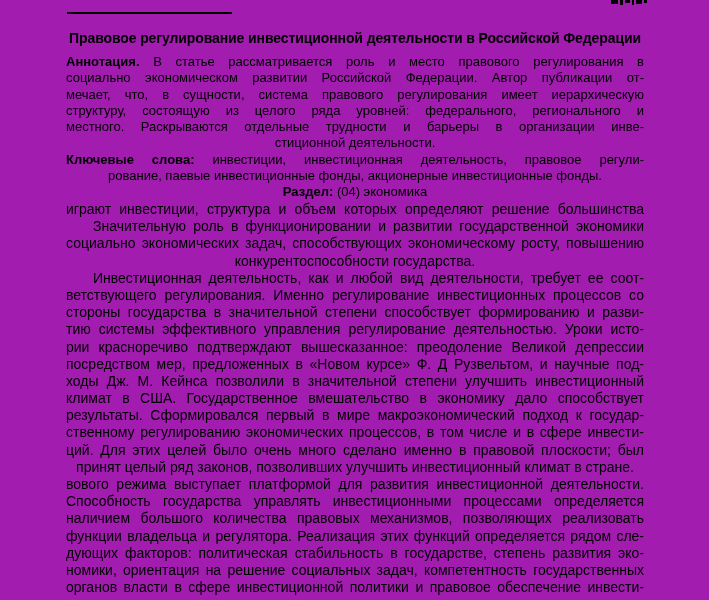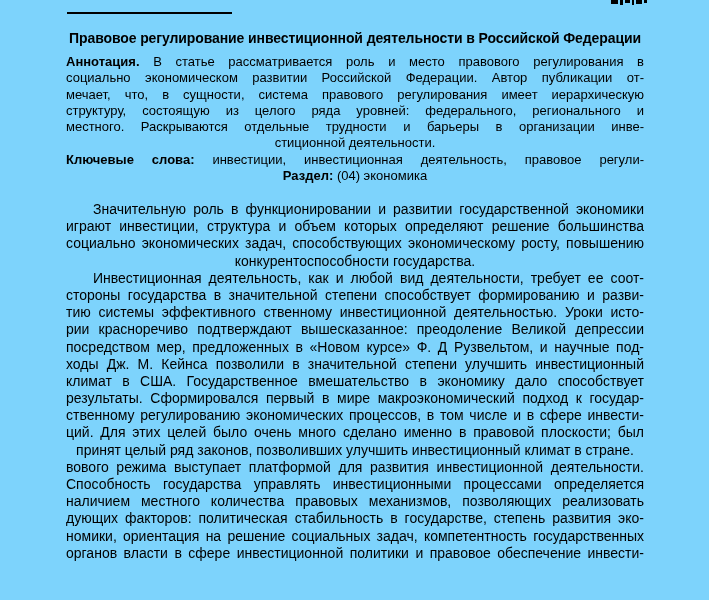--- a/index.html
+++ b/index.html
@@ -1,18 +1,18 @@
 <!DOCTYPE html>
 <html><head>
 <meta charset="utf-8">
 <style>
   html,body{margin:0;padding:0;background:#ffffff;}
   .page{
     position:relative;width:709px;height:600px;overflow:hidden;
-    background:#7dd3fc;color:#000;
+    background:#a21caf;color:#000;
     font-family:"Liberation Sans","DejaVu Sans",sans-serif;
     -webkit-font-smoothing:antialiased;
   }
   .rule{position:absolute;left:67px;top:12px;width:165px;height:2px;background:#000;}
   .corner{position:absolute;left:611px;top:0;height:6px;display:flex;gap:2px;align-items:flex-start;}
   .corner i{display:block;background:#000;}
   .corner i:nth-child(1){width:7px;height:4px;}
   .corner i:nth-child(2){width:3px;height:5px;}
   .corner i:nth-child(3){width:5px;height:3px;}
   .corner i:nth-child(4){width:2px;height:5px;}
@@ -47,38 +47,41 @@
   </div>
   <h1 class="title">Правовое регулирование инвестиционной деятельности в Российской Федерации</h1>
   <div class="meta" id="meta">
       <div class="line just"><b>Аннотация.</b> В статье рассматривается роль и место правового регулирования в</div>
       <div class="line just">социально экономическом развитии Российской Федерации. Автор публикации от-</div>
       <div class="line just">мечает, что, в сущности, система правового регулирования имеет иерархическую</div>
       <div class="line just">структуру, состоящую из целого ряда уровней: федерального, регионального и</div>
       <div class="line just">местного. Раскрываются отдельные трудности и барьеры в организации инве-</div>
       <div class="line">стиционной деятельности.</div>
       <div class="line just"><b>Ключевые слова:</b> инвестиции, инвестиционная деятельность, правовое регули-</div>
+      <div class="line">рование, паевые инвестиционные фонды, акционерные инвестиционные фонды.</div>
       <div class="line"><b>Раздел:</b> (04) экономика</div>
     </div>
   <div class="body" id="body">
+      <div class="line just">играют инвестиции, структура и объем которых определяют решение большинства</div>
       <div class="line just indent">Значительную роль в функционировании и развитии государственной экономики</div>
-      <div class="line just">играют инвестиции, структура и объем которых определяют решение большинства</div>
       <div class="line just">социально экономических задач, способствующих экономическому росту, повышению</div>
       <div class="line">конкурентоспособности государства.</div>
       <div class="line just indent">Инвестиционная деятельность, как и любой вид деятельности, требует ее соот-</div>
+      <div class="line just">ветствующего регулирования. Именно регулирование инвестиционных процессов со</div>
       <div class="line just">стороны государства в значительной степени способствует формированию и разви-</div>
-      <div class="line just">тию системы эффективного ственному инвестиционной деятельностью. Уроки исто-</div>
+      <div class="line just">тию системы эффективного управления регулирование деятельностью. Уроки исто-</div>
       <div class="line just">рии красноречиво подтверждают вышесказанное: преодоление Великой депрессии</div>
       <div class="line just">посредством мер, предложенных в «Новом курсе» Ф. Д  Рузвельтом, и научные под-</div>
       <div class="line just">ходы Дж. М. Кейнса позволили в значительной степени улучшить инвестиционный</div>
       <div class="line just">климат в США. Государственное вмешательство в экономику дало способствует</div>
       <div class="line just">результаты. Сформировался первый в мире макроэкономический подход к государ-</div>
       <div class="line just">ственному регулированию экономических процессов, в том числе и в сфере инвести-</div>
       <div class="line just">ций. Для этих целей было очень много сделано именно в правовой плоскости; был</div>
       <div class="line">принят целый ряд законов, позволивших улучшить инвестиционный климат в стране.</div>
       <div class="line just">вового режима выступает платформой для развития инвестиционной деятельности.</div>
       <div class="line just">Способность государства управлять инвестиционными процессами определяется</div>
-      <div class="line just">наличием местного количества правовых механизмов, позволяющих реализовать</div>
+      <div class="line just">наличием большого количества правовых механизмов, позволяющих реализовать</div>
+      <div class="line just">функции владельца и регулятора. Реализация этих функций определяется рядом сле-</div>
       <div class="line just">дующих факторов: политическая стабильность в государстве, степень развития эко-</div>
       <div class="line just">номики, ориентация на решение социальных задач, компетентность государственных</div>
       <div class="line just">органов власти в сфере инвестиционной политики и правовое обеспечение инвести-</div>
     </div>
 </div>
 
 </body></html>

